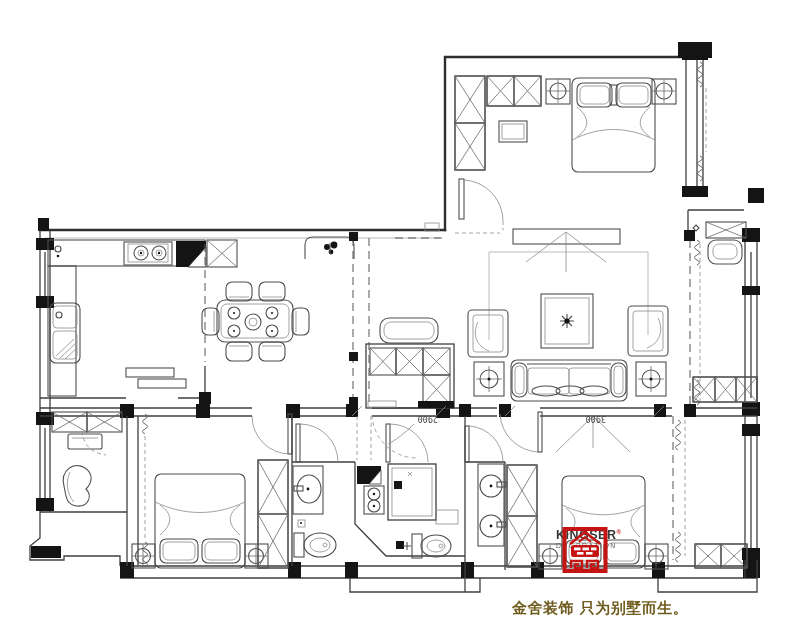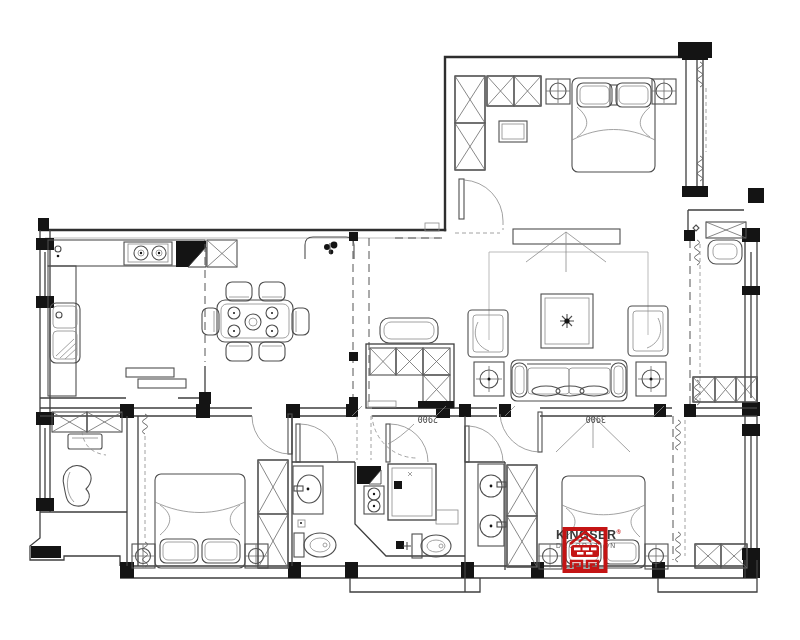--- a/index.html
+++ b/index.html
@@ -504,13 +504,14 @@
     <rect x="20.5" y="21.5" width="6.5" height="2.8" fill="#fff"></rect>
     <rect x="29" y="21.5" width="5.5" height="2.8" fill="#fff"></rect>
     <rect x="15" y="26" width="6.5" height="2.6" fill="#fff"></rect>
     <rect x="24" y="26" width="6.5" height="2.6" fill="#fff"></rect>
     <path d="M9,42 V35 H20 V42 H13 V38.5 H17" fill="none" stroke="#c41414" stroke-width="2.4"></path>
     <path d="M25,42 V35 H36 V42 H29 V38.5 H33" fill="none" stroke="#c41414" stroke-width="2.4"></path>
   </svg>
   <div class="nm"><span>KINGSER</span><sup>®</sup></div>
   <div class="sub">DECORATION</div>
 </div>
+<div id="slogan">金舍装饰 只为别墅而生。</div>
 </div>
 
 </body></html>

